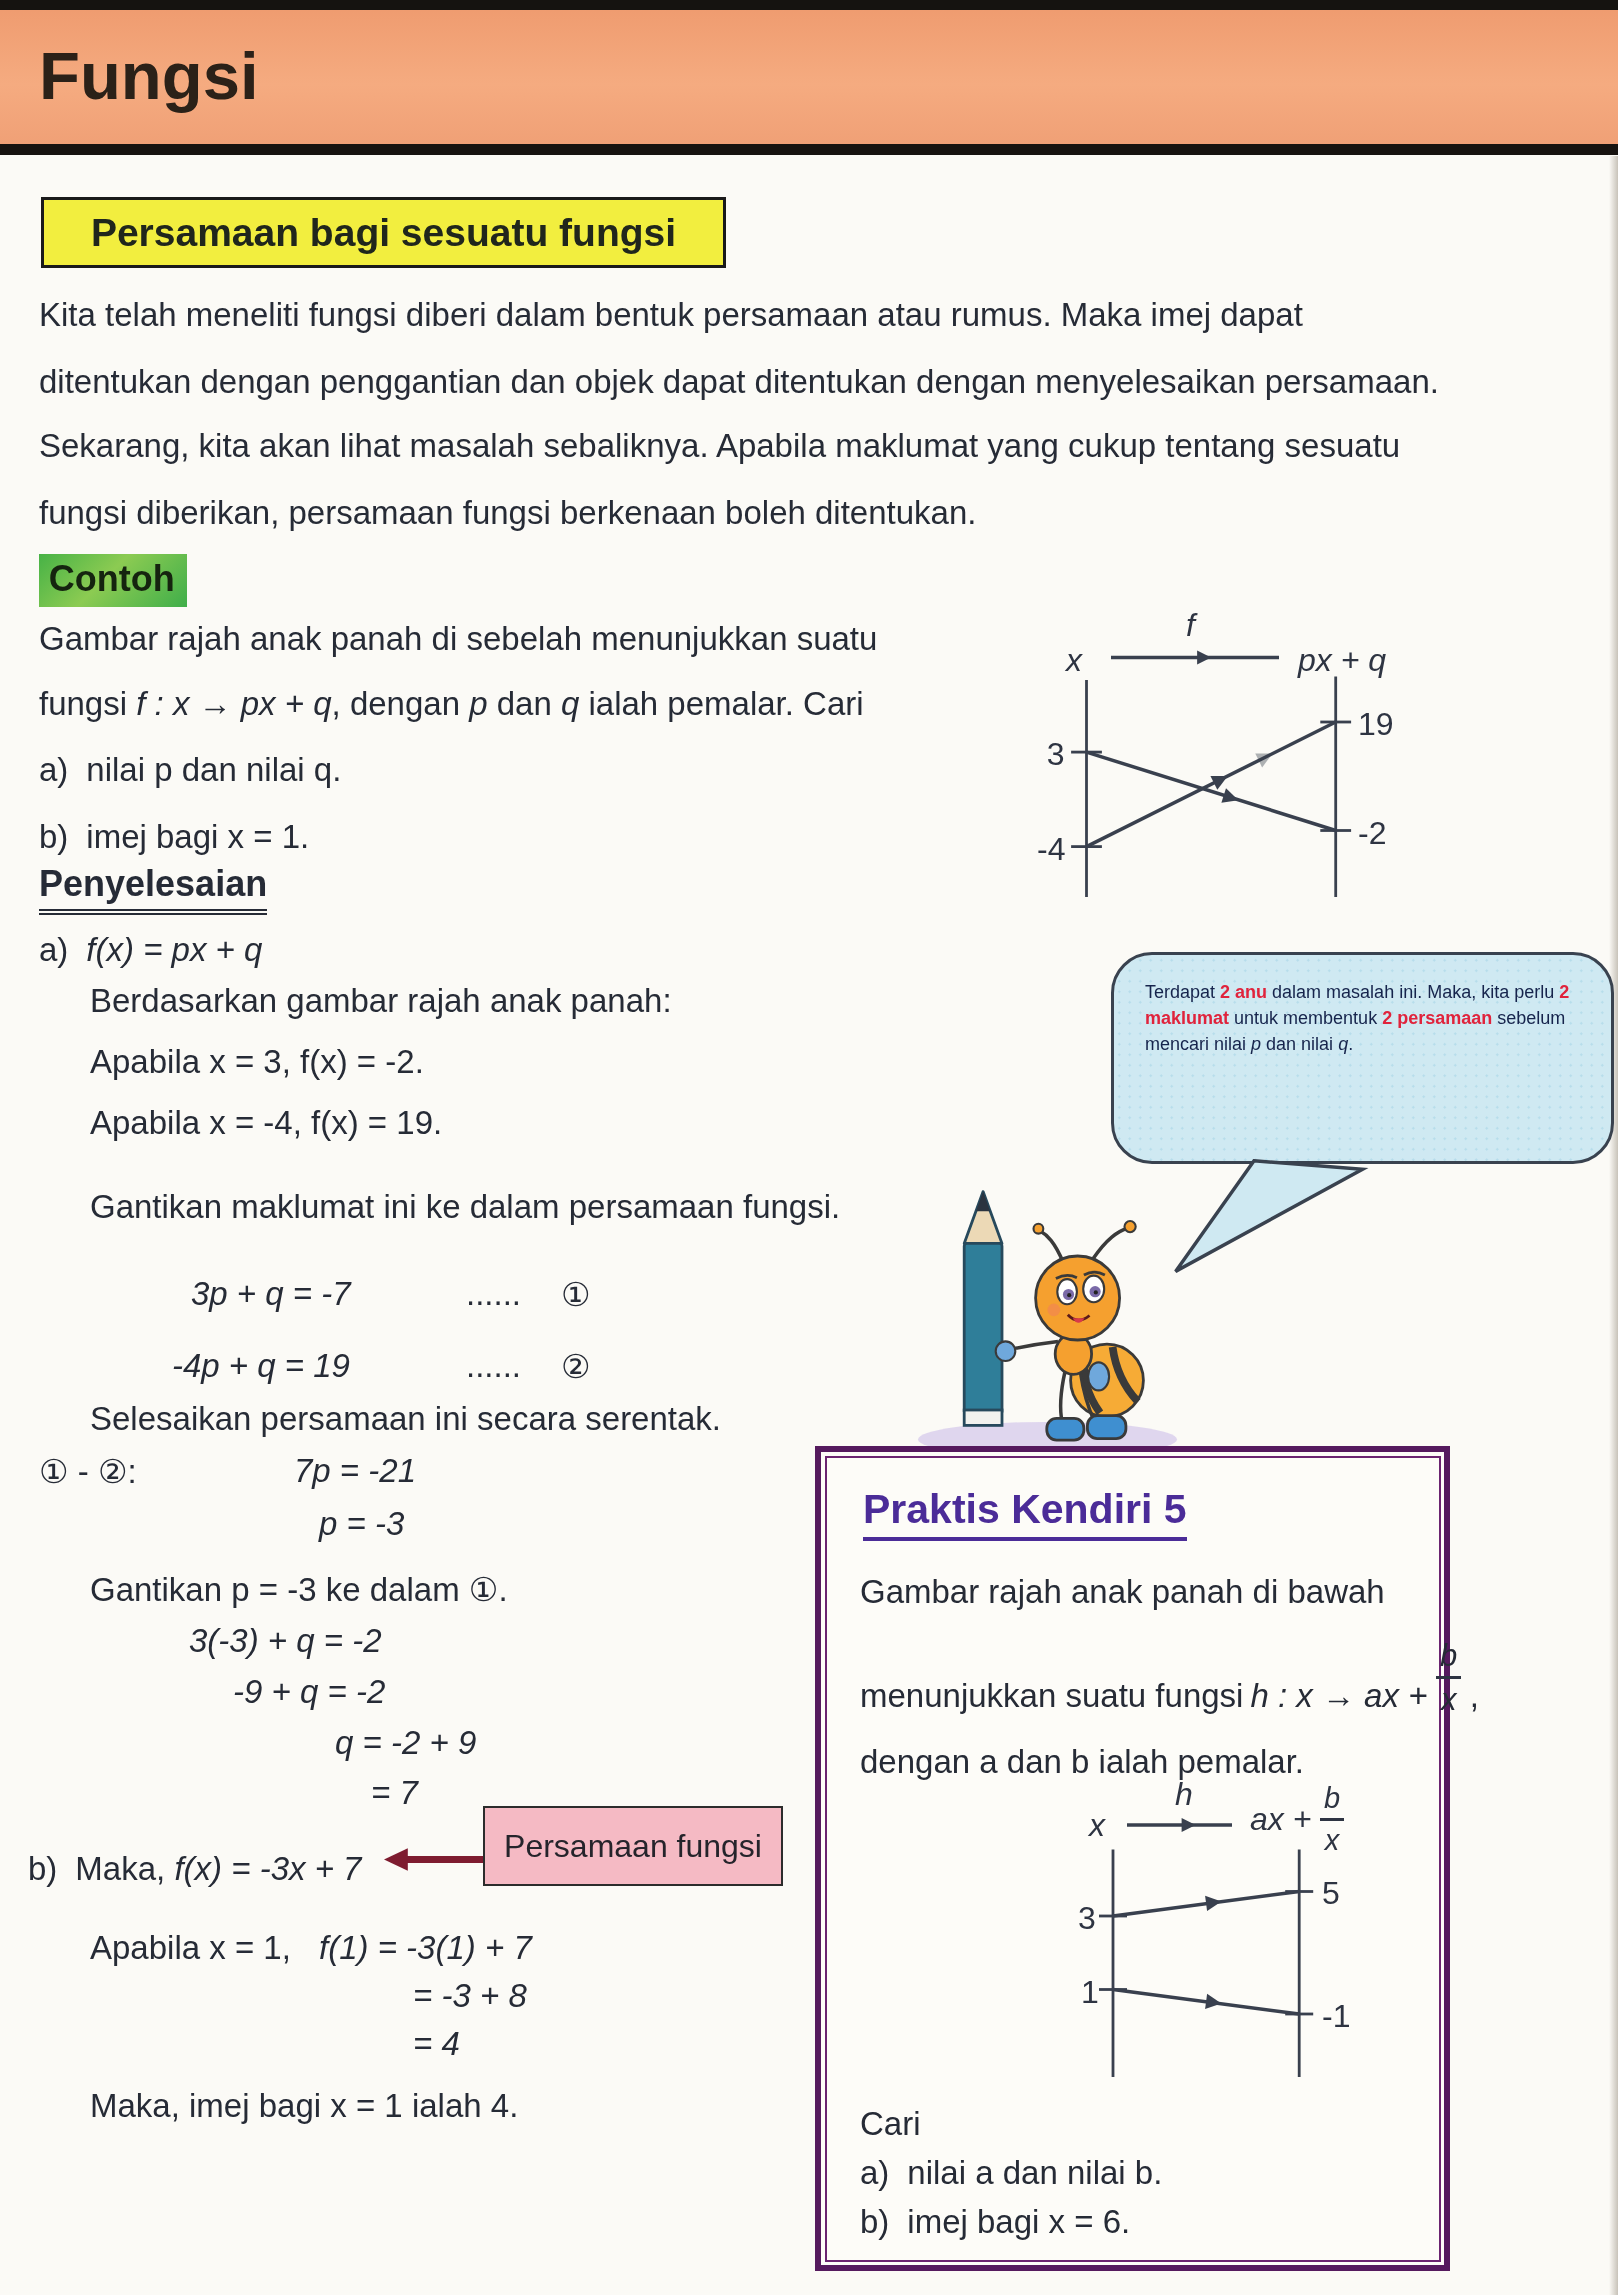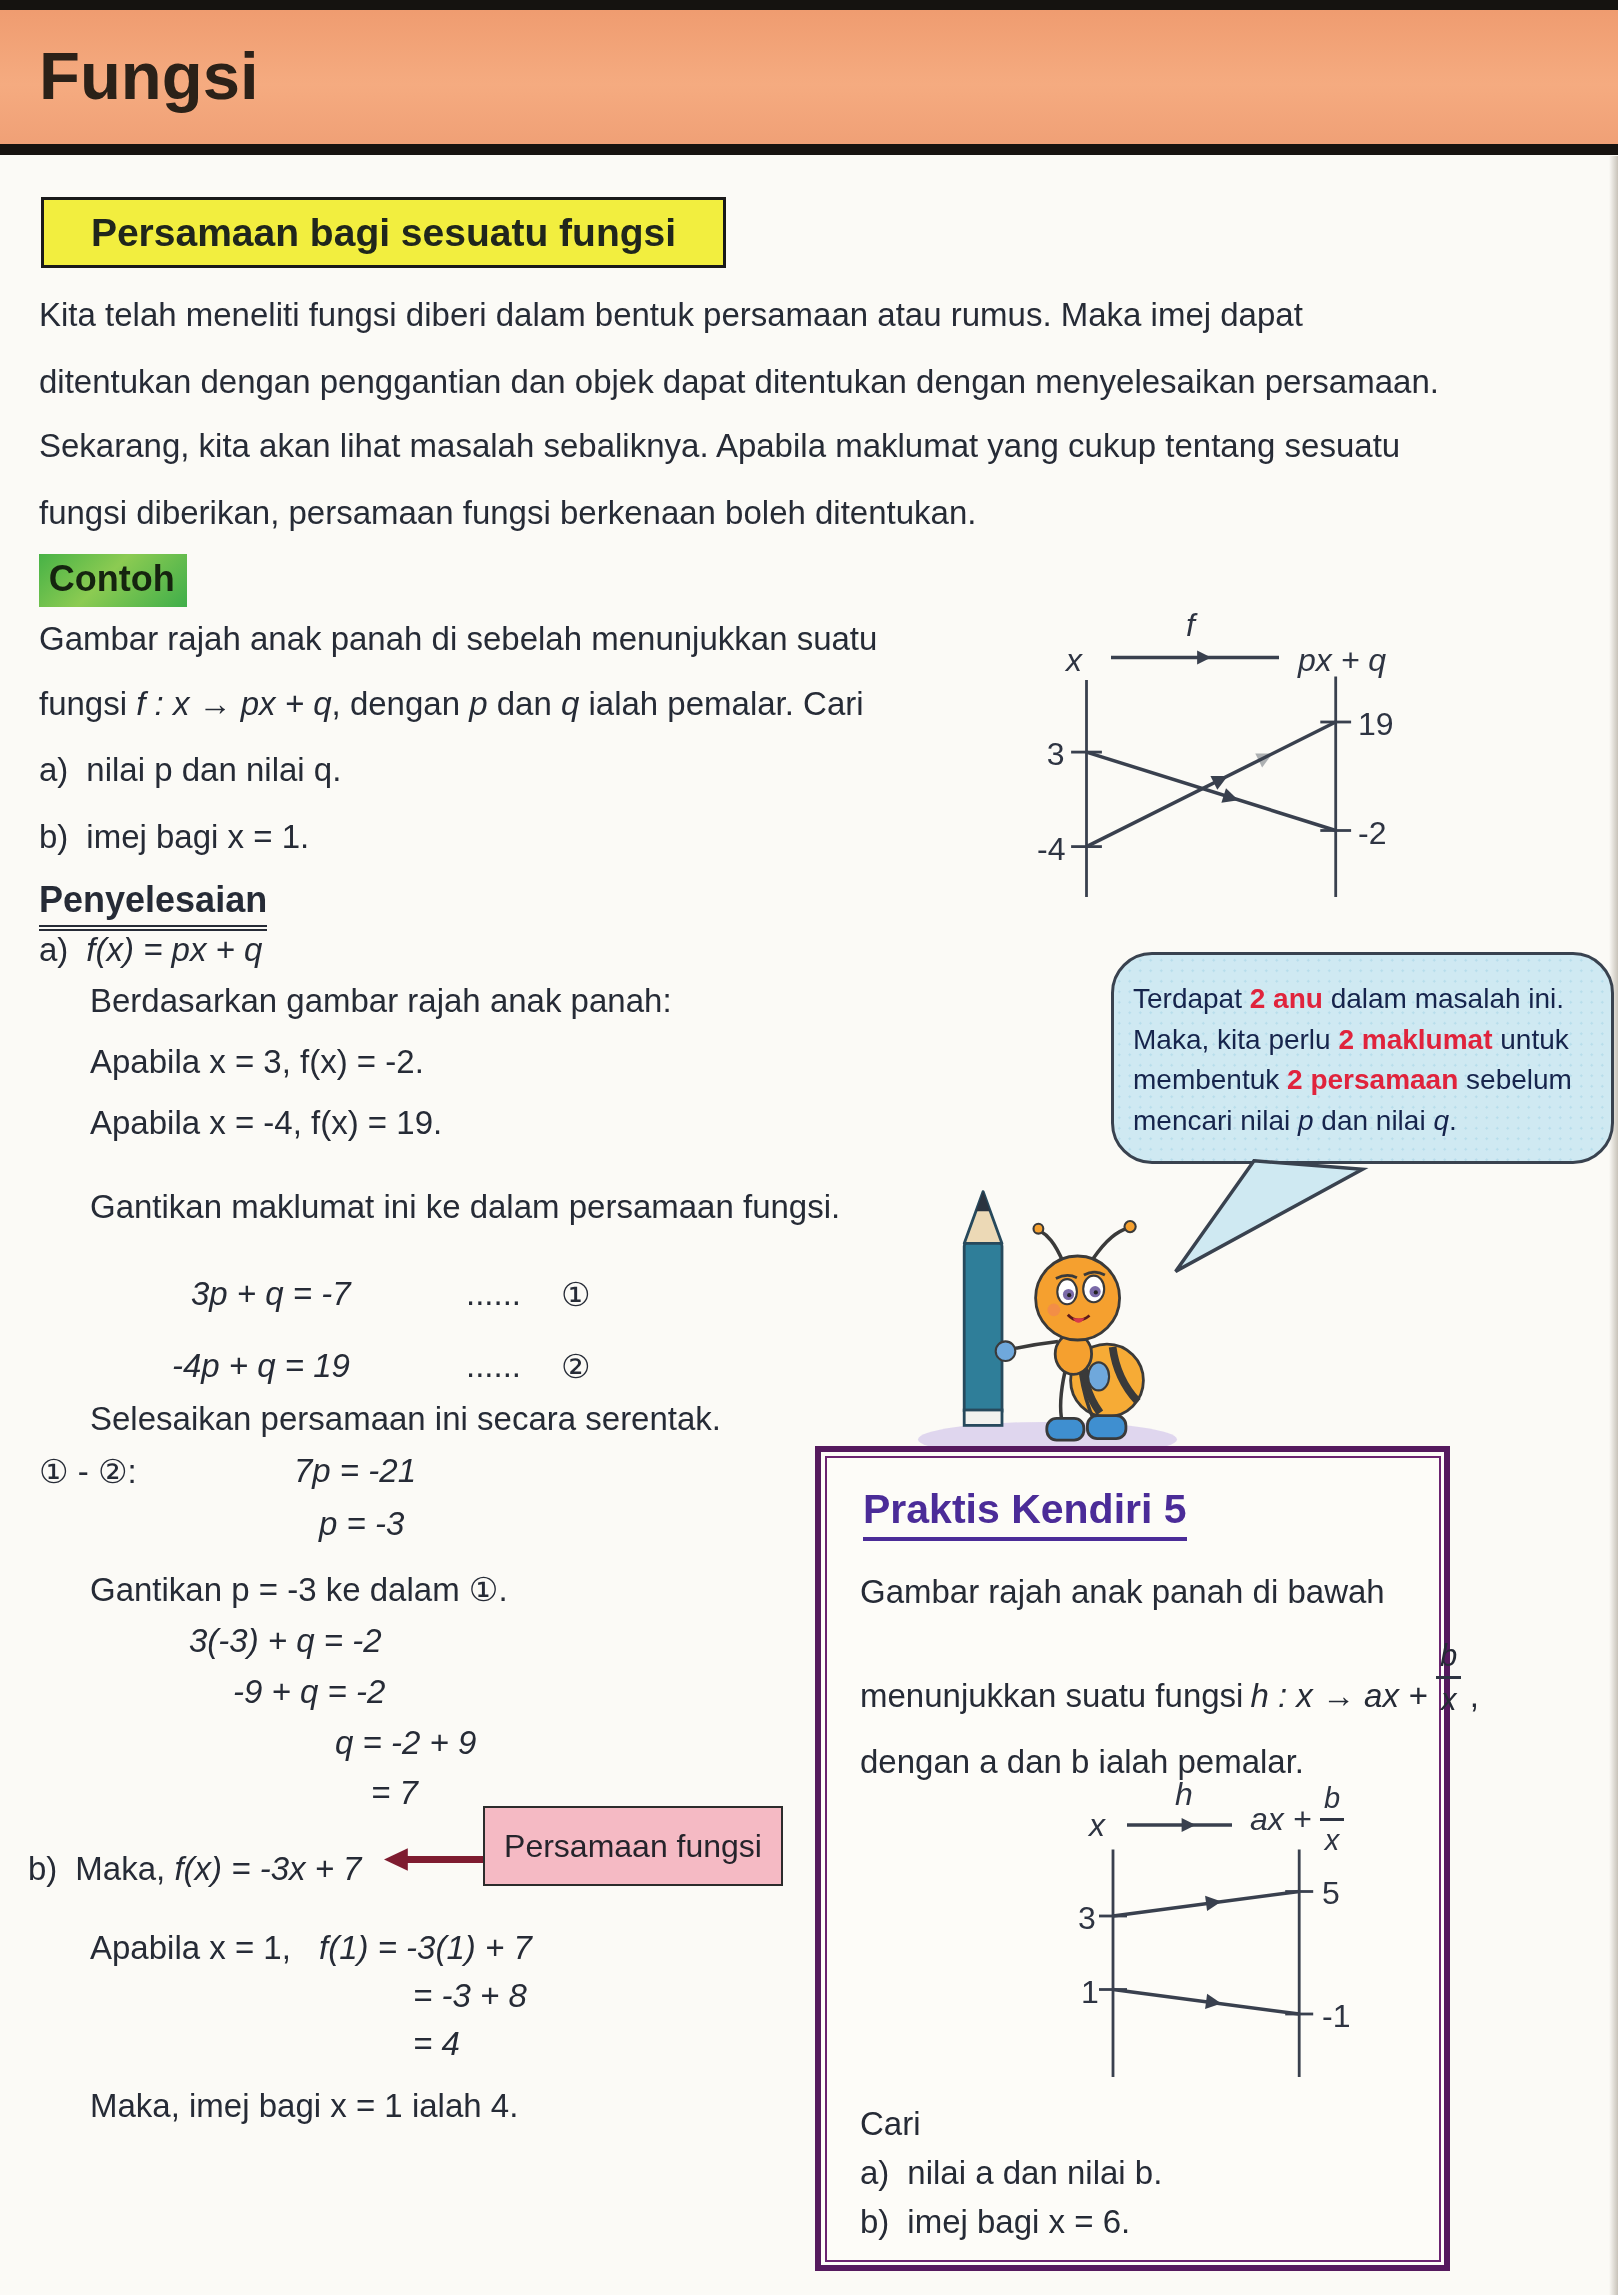--- a/index.html
+++ b/index.html
@@ -31,36 +31,36 @@
   .topic-box span { font-size:39px; font-weight:bold; color:#20261c; }
 
   
   .contoh-label { left:39px; top:554px; padding:4.2px 12.6px 7px 9.8px;
                   background:linear-gradient(135deg,#47b246,#8ccb52 45%,#3fae4a);
                   font-size:36px; font-weight:bold; color:#15240f; }
 
   
   .u-out { display:inline-block; border-bottom:2.8px solid currentColor; padding-bottom:2.1px; }
   .u-in  { display:inline-block; border-bottom:2.8px solid currentColor; padding-bottom:3.5px; }
-  .heading { font-size:36px; font-weight:bold;margin-top:16px; }
+  .heading { font-size:36px; font-weight:bold; }
 
   
   .dg-label { position:absolute; font-size:32px; white-space:nowrap; color:#2e3442; }
   .frac { display:inline-flex; flex-direction:column; align-items:center; line-height:1;
           font-style:italic; vertical-align:middle; }
   .frac .bar { height:2.8px; background:#2e3442; align-self:stretch; margin:4.9px 0; }
   .frac span { padding:0 4.2px; }
 
   
   .bubble { left:1111px; top:952px; width:503px; height:212px;
             background:#cfe9f2;
             background-image:radial-gradient(#b5dcEA 1.1px, transparent 1.3px);
             background-size:10.5px 10.5px;
             border:3.5px solid #39424f; border-radius:41px;
-            padding:24px 19px; font-size:28px; line-height:1.45; color:#16244c;
+            padding:24px 31px; font-size:18px; line-height:1.45; color:#16244c;
             white-space:normal; }
   .rd { color:#e0233c; font-weight:bold; }
 
   
   .practice-box { left:815px; top:1446px; width:635px; height:825px;
                   border:6.3px solid #551a5e; background:#fdfcf8; }
   .practice-inner { position:absolute; inset:3.5px; border:2.1px solid #6b2470; pointer-events:none; }
   .practice-title { font-size:41px; font-weight:bold; color:#4b2c98; }
 
   

